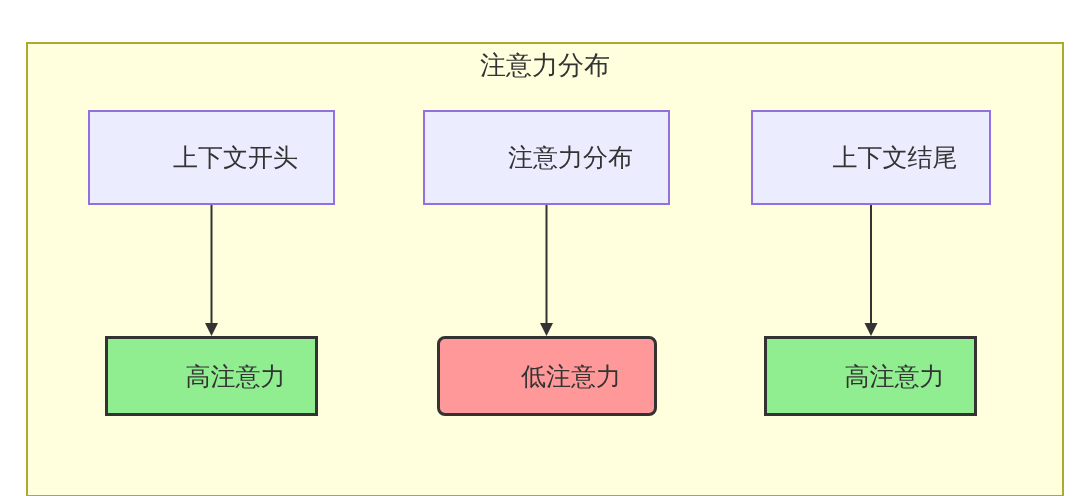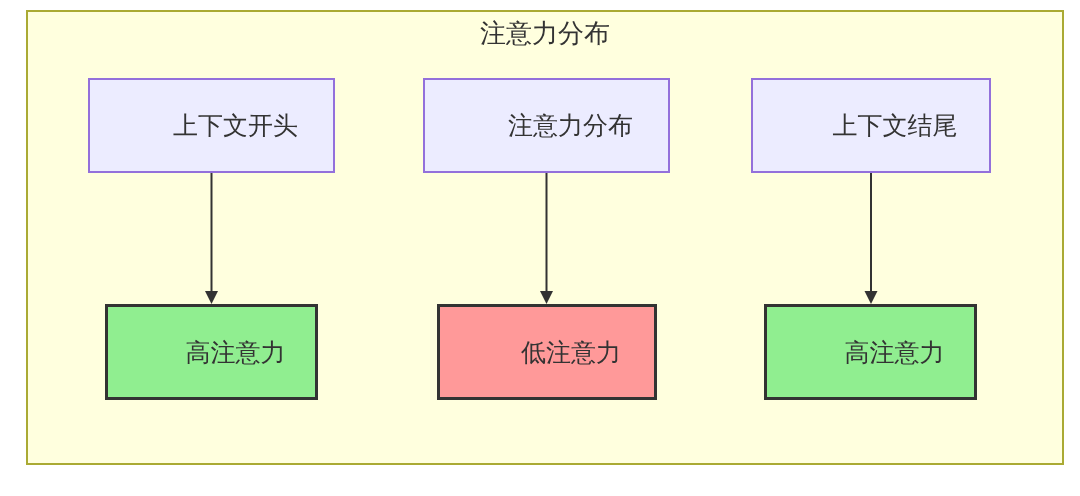--- a/index.html
+++ b/index.html
@@ -12,21 +12,21 @@
   .canvas {
     position: relative;
     width: 1080px;
     height: 496px;
     background: #ffffff;
     overflow: hidden;
   }
   .cluster {
     position: absolute;
     left: 26px;
-    top: 10px;
+    top: 42px;
     width: 1038px;
     height: 455px;
     box-sizing: border-box;
     background: var(--cluster-bg, #ffffde);
     border: 2px solid var(--cluster-border, #aaaa33);
     text-decoration: underline;
   }
   .cluster-title {
     position: absolute;
     top: 7px;
@@ -48,32 +48,32 @@
     padding-left: 48px;
   }
   .node-top {
     top: 66px;
     height: 95px;
     background: var(--top-fill, #ececff);
     border: 2px solid var(--top-border, #9370db);
   }
   .node-bottom {
     top: 292px;
-    height: 96px;
+    height: 80px;
     border: 3px solid var(--edge, #333333);
   }
   .node-high { background: var(--high-fill, #90ee90); }
   .node-low  { background: var(--low-fill, #ff9999); }
 
   #node-begin  { left: 60px;  width: 247px; }
   #node-middle { left: 395px; width: 247px; }
   #node-end    { left: 723px; width: 240px; }
 
   #node-high-1 { left: 77px;  width: 213px; }
-  #node-low-1  { left: 409px; width: 220px; }
+  #node-low-1  { left: 409px; width: 220px; border-radius: 8px; }
   #node-high-2 { left: 736px; width: 213px; }
 
   .edges {
     position: absolute;
     left: 0;
     top: 0;
     width: 1034px;
     height: 451px;
     pointer-events: none;
   }

